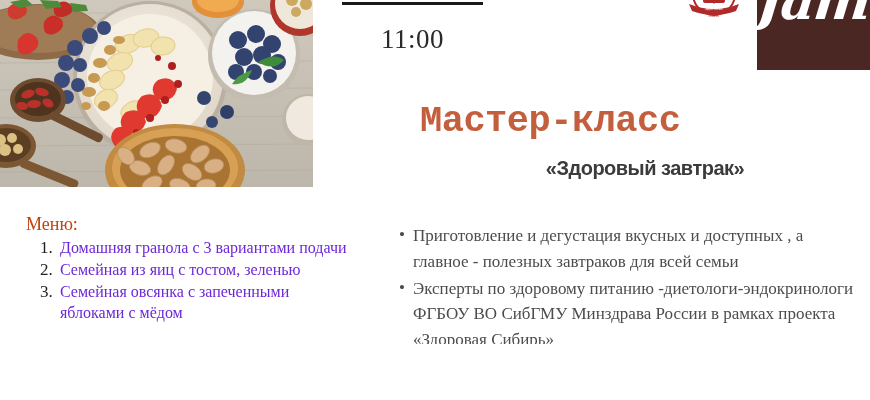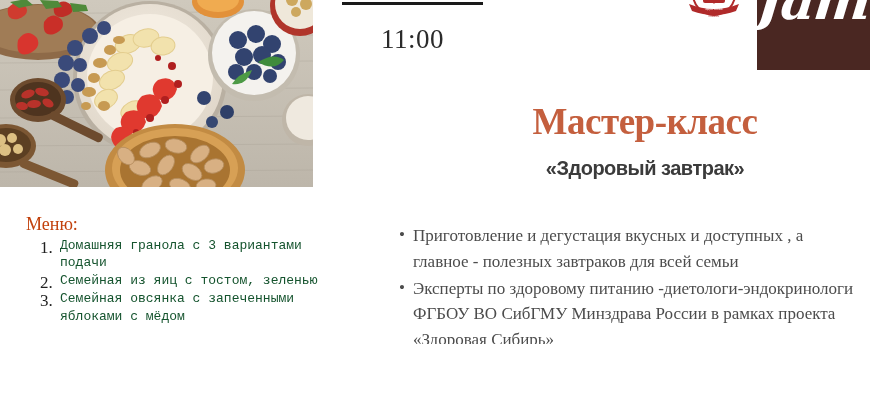--- a/index.html
+++ b/index.html
@@ -85,22 +85,21 @@
     letter-spacing: -2px;
     transform: skewX(-6deg);
   }
 
   
   .title-main {
     position: absolute;
     left: 420px;
     top: 100px;
     width: 450px;
-    text-align: center;
-    font-family: Liberation Serif, serif;
+    font-family: Liberation Mono, monospace;
     font-weight: bold;
     font-size: 37px;
     color: #c45f3e;
     letter-spacing: -0.5px;
   }
   .title-sub {
     position: absolute;
     left: 420px;
     top: 157px;
     width: 450px;
@@ -126,24 +125,24 @@
     margin: 0 0 2px 0;
   }
   .menu-list {
     margin: 0;
     padding: 0 0 0 34px;
     list-style: none;
     counter-reset: menuitem;
   }
   .menu-list li {
     position: relative;
-    font-family: Liberation Mono, monospace;
-    font-size: 13px;
+    font-family: Liberation Serif, serif;
+    font-size: 16px;
     line-height: 1.32;
-    color: #14532d;
+    color: #6d28d9;
     margin-bottom: 1px;
     counter-increment: menuitem;
   }
   .menu-list li::before {
     content: counter(menuitem) ".";
     position: absolute;
     left: -20px;
     top: 0;
     font-family: "Liberation Serif", serif;
     font-size: 17px;

